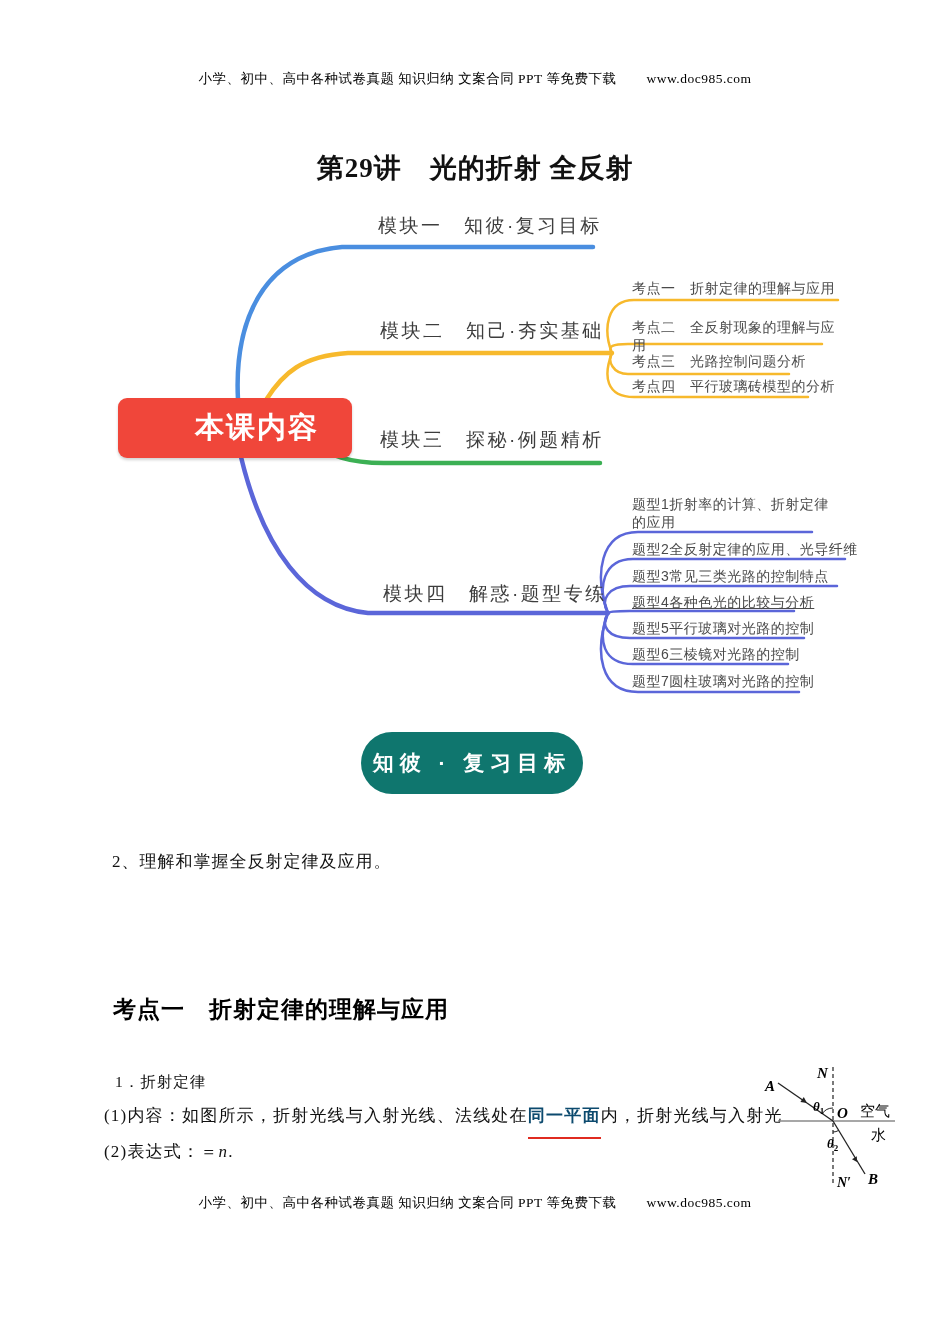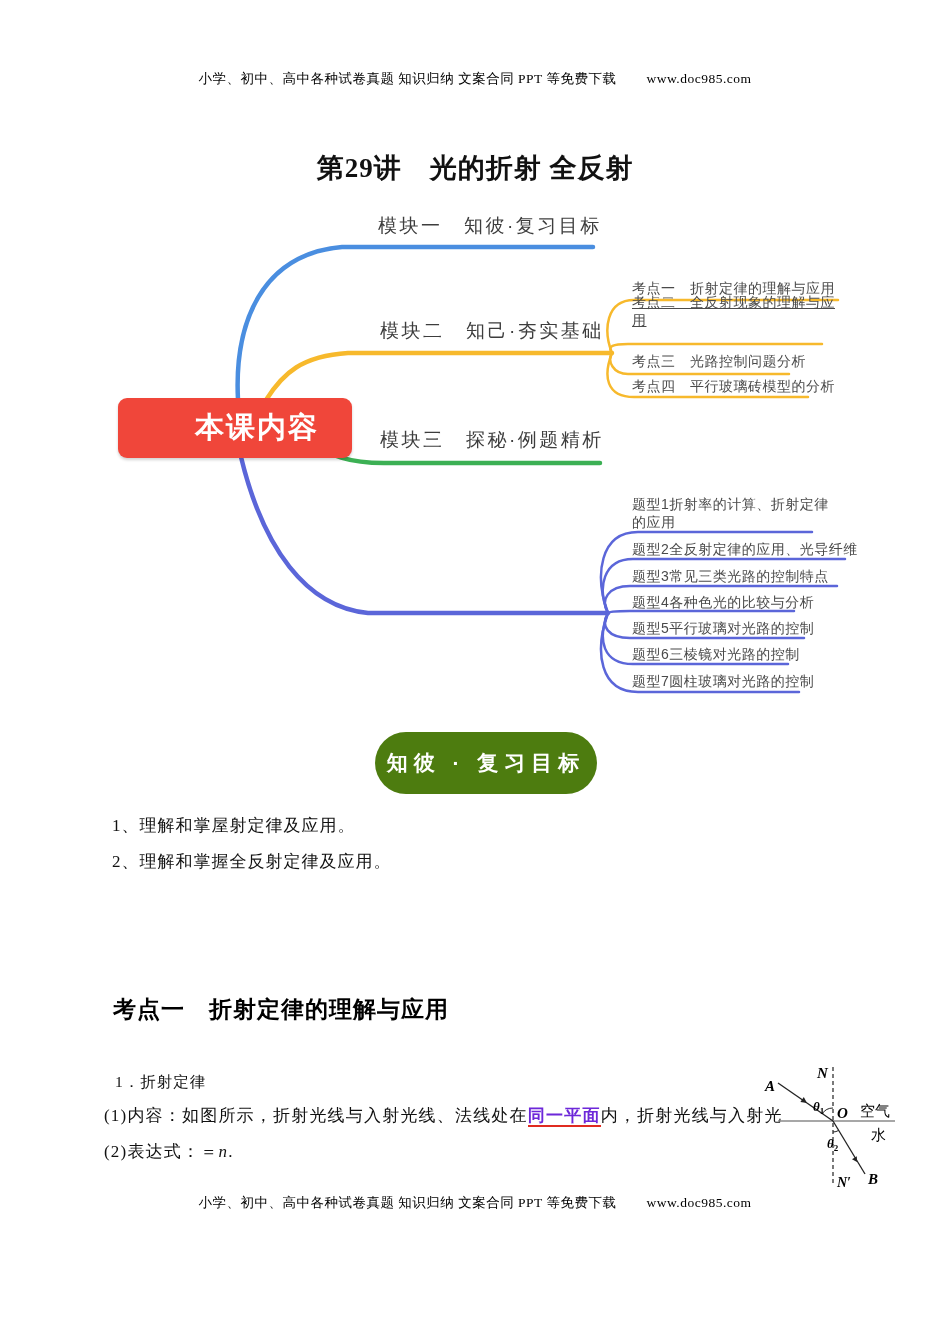--- a/index.html
+++ b/index.html
@@ -23,32 +23,32 @@
   .branch-label{font-family:"Liberation Sans","DejaVu Sans",sans-serif;font-size:19px;color:#3d3d3d;
                 letter-spacing:2.5px;white-space:nowrap;font-weight:500;}
   .child-label{font-family:"Liberation Sans","DejaVu Sans",sans-serif;font-size:14px;color:#4a4a4a;
                letter-spacing:0.5px;white-space:nowrap;}
   .child-label.wrap{white-space:normal;line-height:18px;}
 
   
   .pill{display:flex;align-items:center;justify-content:center;color:#fff;
         font-family:"Liberation Sans","DejaVu Sans",sans-serif;font-weight:600;
         font-size:21px;letter-spacing:6px;border-radius:32px;white-space:nowrap;}
-  .pill-blue{left:375px;top:732px;width:222px;height:62px;background:#4d7c0f;}
+  .pill-blue{left:361px;top:732px;width:222px;height:62px;background:#0f766e;}
   .pill-green{left:362px;top:886px;width:228px;height:64px;background:#2fad4e;}
 
   
   .goal{left:112px;font-size:17px;letter-spacing:1px;white-space:nowrap;}
 
   
   .section-heading{left:113px;top:994px;font-family:"Liberation Sans","DejaVu Sans",sans-serif;
                    font-weight:bold;font-size:23px;color:#000;letter-spacing:1px;white-space:nowrap;}
   .sub-title{left:115px;top:1072px;font-size:15.5px;letter-spacing:1px;white-space:nowrap;}
   .body-text{left:104px;top:1098px;width:706px;font-size:17px;letter-spacing:1.2px;line-height:36px;}
-  .red-u{color:#6d28d9;font-weight:bold;border-bottom:2px solid #e02b20;padding-bottom:0px;}
+  .red-u{color:#0c4a6e;font-weight:bold;border-bottom:2px solid #e02b20;padding-bottom:12px;}
   .var-n{font-style:italic;}
 
   
   .dg-label{font-family:"Liberation Serif","DejaVu Serif",serif;}
 </style>
 </head>
 <body>
 
 <div class="page">
 
@@ -80,37 +80,37 @@
         <path stroke-width="2.5" d="M 608,613 C 594,652 600,692 638,692 L 799,692"></path>
       </g>
     </g>
   </svg>
 
   <div class="abs root-node">本课内容</div>
 
   <div class="abs branch-label" style="left:378px;top:213px;">模块一　知彼·复习目标</div>
   <div class="abs branch-label" style="left:380px;top:318px;">模块二　知己·夯实基础</div>
   <div class="abs branch-label" style="left:380px;top:427px;">模块三　探秘·例题精析</div>
+  <div class="abs branch-label" style="left:383px;top:581px;">模块四　解惑·题型专练</div>
 
   <div class="abs child-label" style="left:632px;top:280px;">考点一　折射定律的理解与应用</div>
-  <div class="abs child-label wrap" style="left:632px;top:293px;width:208px;text-decoration:underline;">考点二　全反射现象的理解与应用</div>
+  <div class="abs child-label wrap" style="left:632px;top:318px;width:208px;">考点二　全反射现象的理解与应用</div>
   <div class="abs child-label" style="left:632px;top:353px;">考点三　光路控制问题分析</div>
   <div class="abs child-label" style="left:632px;top:378px;">考点四　平行玻璃砖模型的分析</div>
 
   <div class="abs child-label wrap" style="left:632px;top:495px;width:206px;">题型1折射率的计算、折射定律的应用</div>
   <div class="abs child-label" style="left:632px;top:541px;">题型2全反射定律的应用、光导纤维</div>
   <div class="abs child-label" style="left:632px;top:568px;">题型3常见三类光路的控制特点</div>
-  <div class="abs child-label" style="left:632px;top:594px;">题型4各种色光的比较与分析</div>
+  <div class="abs child-label" style="left:632px;top:594px;text-decoration:underline;">题型4各种色光的比较与分析</div>
   <div class="abs child-label" style="left:632px;top:620px;">题型5平行玻璃对光路的控制</div>
   <div class="abs child-label" style="left:632px;top:646px;">题型6三棱镜对光路的控制</div>
   <div class="abs child-label" style="left:632px;top:673px;">题型7圆柱玻璃对光路的控制</div>
 
   <div class="abs pill pill-blue">知彼 · 复习目标</div>
 
-  <div class="abs goal" style="top:814px;">1、理解和掌屋射定律及应用。</div>
   <div class="abs goal" style="top:850px;">2、理解和掌握全反射定律及应用。</div>
 
   <div class="abs section-heading">考点一　折射定律的理解与应用</div>
   <div class="abs sub-title">1．折射定律</div>
 
   <div class="abs body-text">
     <div><span>(1)内容：如图所示，折射光线与入射光线、法线处在</span><span class="red-u">同一平面</span><span>内，折射光线与入射光</span></div>
     <div><span>(2)表达式：＝</span><span class="var-n">n</span><span>.</span></div>
   </div>
 

